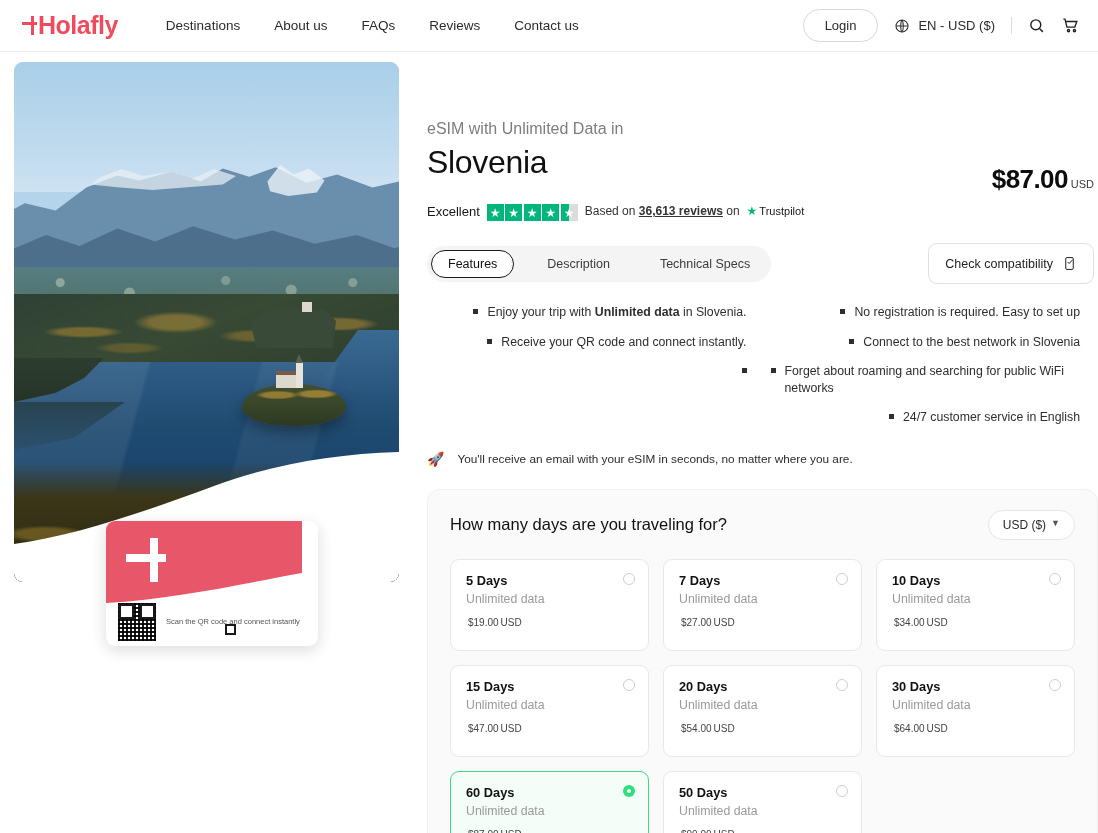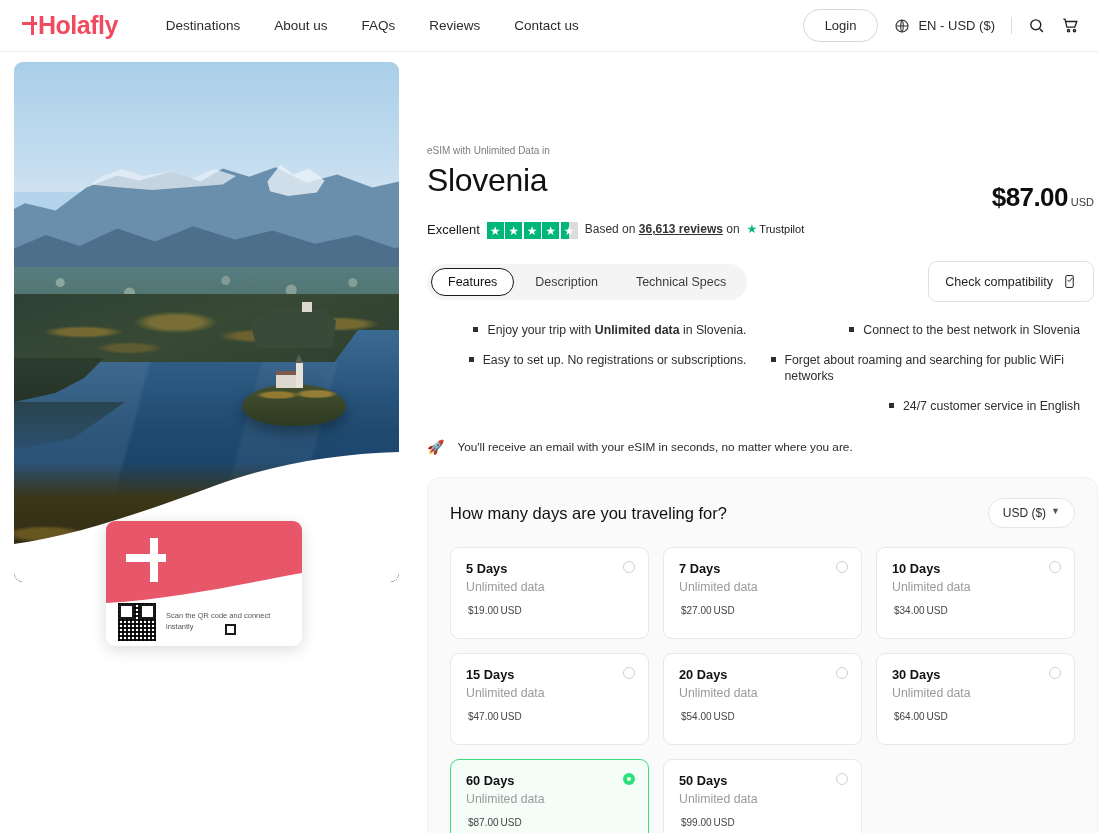--- a/index.html
+++ b/index.html
@@ -209,21 +209,21 @@
   
   .hero-curve {
     position: absolute; left: 0; bottom: 0; width: 100%; height: 130px;
     background: #fff;
     clip-path: path("M 0 130 L 0 92 C 60 84, 130 60, 200 34 C 260 12, 320 2, 385 0 L 385 130 Z");
   }
 
   
   .qr-card {
     position: absolute; left: 106px; top: 459px;
-    width: 196px; height: 125px;
+    width: 212px; height: 125px;
     background: #fff; border-radius: 9px;
     box-shadow: 0 4px 16px rgba(0,0,0,.14);
     overflow: hidden;
   }
   .qr-top {
     position: absolute; left: 0; top: 0; width: 100%; height: 82px;
     background: #e8566a;
     clip-path: path("M 0 0 L 196 0 L 196 52 C 140 62, 70 78, 0 82 Z");
   }
   .qr-h {
@@ -255,21 +255,21 @@
   .qr-code::after  { right: 1px; top: 1px; }
   .qr-eye3 {
     position: absolute; left: 107px; bottom: 6px; width: 11px; height: 11px;
     border: 2.5px solid #1a1a1a; background: #fff;
   }
   .qr-text { font-size: 7.5px; color: #555; line-height: 1.42; }
 
   
   .content { flex: 1; padding: 0 4px 0 27px; position: relative; }
 
-  .eyebrow { font-size: 10px; color: #7d7d7d; margin-top: 83px; }
+  .eyebrow { font-size: 16px; color: #7d7d7d; margin-top: 58px; }
   .title-row { display: flex; align-items: flex-start; }
   .title {
     font-size: 32px; font-weight: 400; color: #111;
     letter-spacing: -0.3px; margin-top: 6px; line-height: 1.18;
   }
   .price-wrap { margin-left: auto; padding-top: 26px; white-space: nowrap; }
   .price { font-size: 26px; font-weight: 700; color: #0d0d0d; letter-spacing: -0.6px; }
   .price-cur { font-size: 11px; color: #3a3a3a; margin-left: 3px; }
 
   .rating { display: flex; align-items: flex-start; gap: 7px; margin-top: 9px; font-size: 12.5px; }
@@ -287,21 +287,21 @@
   }
   .star-glyph { color: #fff; font-size: 12px; line-height: 1; position: relative; z-index: 2; }
   .rating-text { color: #333; font-size: 12px; }
   .rating-text u { font-weight: 700; }
   .tp { display: inline-flex; align-items: center; gap: 2px; font-size: 11px; color: #191919; }
   .tp-star { color: #00b67a; font-size: 12px; }
 
   
   .tabs-row { display: flex; align-items: center; margin-top: 22px; }
   .tabs {
-    display: inline-flex; align-items: center; gap: 4px;
+    display: inline-flex; align-items: center; gap: 16px;
     background: #f4f4f5; border-radius: 22px; padding: 4px;
   }
   .tab {
     padding: 7px 17px; font-size: 12.5px; color: #3c3c3c;
     border-radius: 18px; cursor: pointer; white-space: nowrap;
   }
   .tab.active { background: #fff; border: 1px solid #1a1a1a; color: #111; padding: 6px 16px; }
   .compat-btn {
     margin-left: auto;
     display: inline-flex; align-items: center; gap: 9px;
@@ -513,24 +513,31 @@
     </div>
 
     <div class="features">
       <div class="fcol">
         <div class="fitem">
           <span class="fbullet"></span>
           <span>Enjoy your trip with <b>Unlimited data</b> in Slovenia.</span>
         </div>
         <div class="fitem">
           <span class="fbullet"></span>
-          <span>Easy to set up. No registrations or subscriptions.</span>
+          <span>Receive your QR code and connect instantly.</span>
+        </div>
+        <div class="fitem">
+          <span class="fbullet"></span>
         </div>
       </div>
       <div class="fcol">
+        <div class="fitem">
+          <span class="fbullet"></span>
+          <span>No registration is required. Easy to set up</span>
+        </div>
         <div class="fitem">
           <span class="fbullet"></span>
           <span>Connect to the best network in Slovenia</span>
         </div>
         <div class="fitem">
           <span class="fbullet"></span>
           <span>Forget about roaming and searching for public WiFi networks</span>
         </div>
         <div class="fitem">
           <span class="fbullet"></span>

